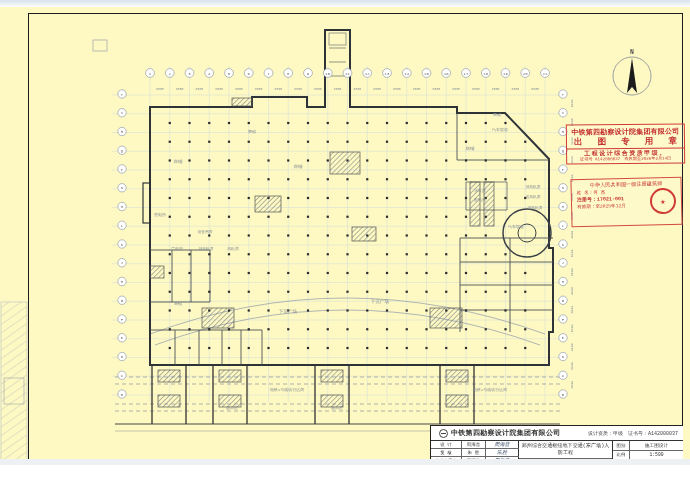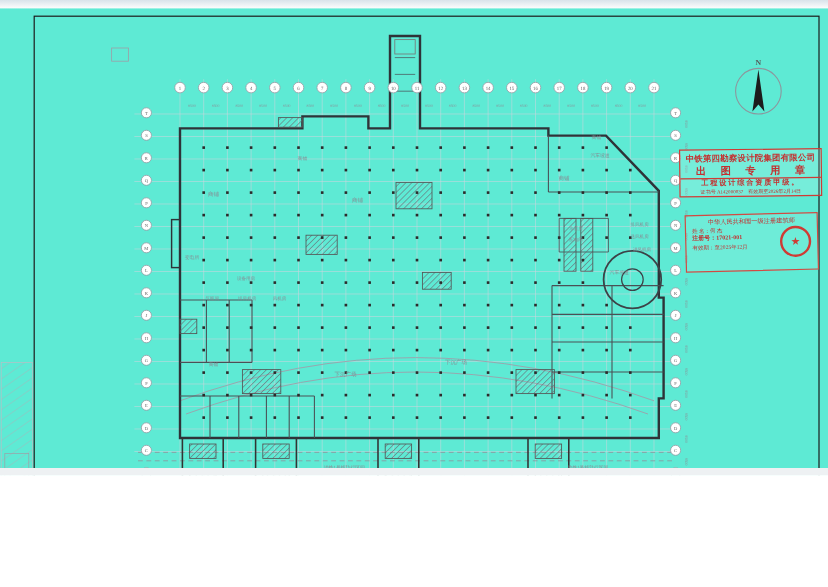--- a/index.html
+++ b/index.html
@@ -1,17 +1,17 @@
 <!DOCTYPE html>
 <html><head>
 <meta charset="utf-8">
 <style>
   html,body{margin:0;padding:0;background:#fff;}
-  .page{position:relative;width:690px;height:396px;background:#5eead4;overflow:hidden;
-        font-family:Liberation Serif, serif;}
+  .page{position:relative;width:690px;height:465px;background:#fef9c3;overflow:hidden;
+        font-family:Liberation Mono, monospace;}
   .top-edge{position:absolute;top:0;left:0;right:0;height:7px;
         background:linear-gradient(#d8e3ea,#fdfdfd);}
   .bottom-edge{position:absolute;bottom:0;left:0;right:0;height:6px;background:#eef1f3;}
   .frame{position:absolute;left:28px;top:13px;width:655px;height:465px;
         border:1.4px solid #1c1c1c;box-sizing:border-box;}
   svg.plan{position:absolute;left:0;top:0;}
 
   
   .stamp1{position:absolute;left:566px;top:124px;width:119px;height:40px;
         border:1.6px solid #cf3b35;color:#c43030;text-align:center;

